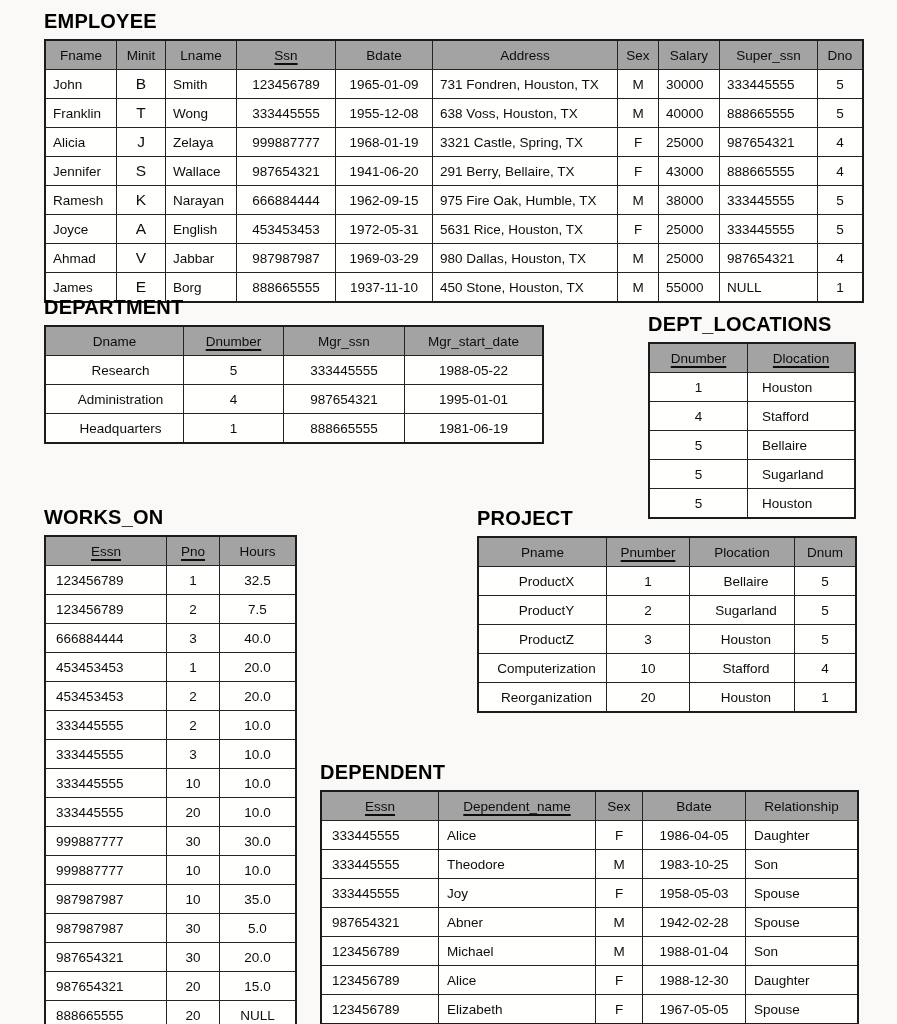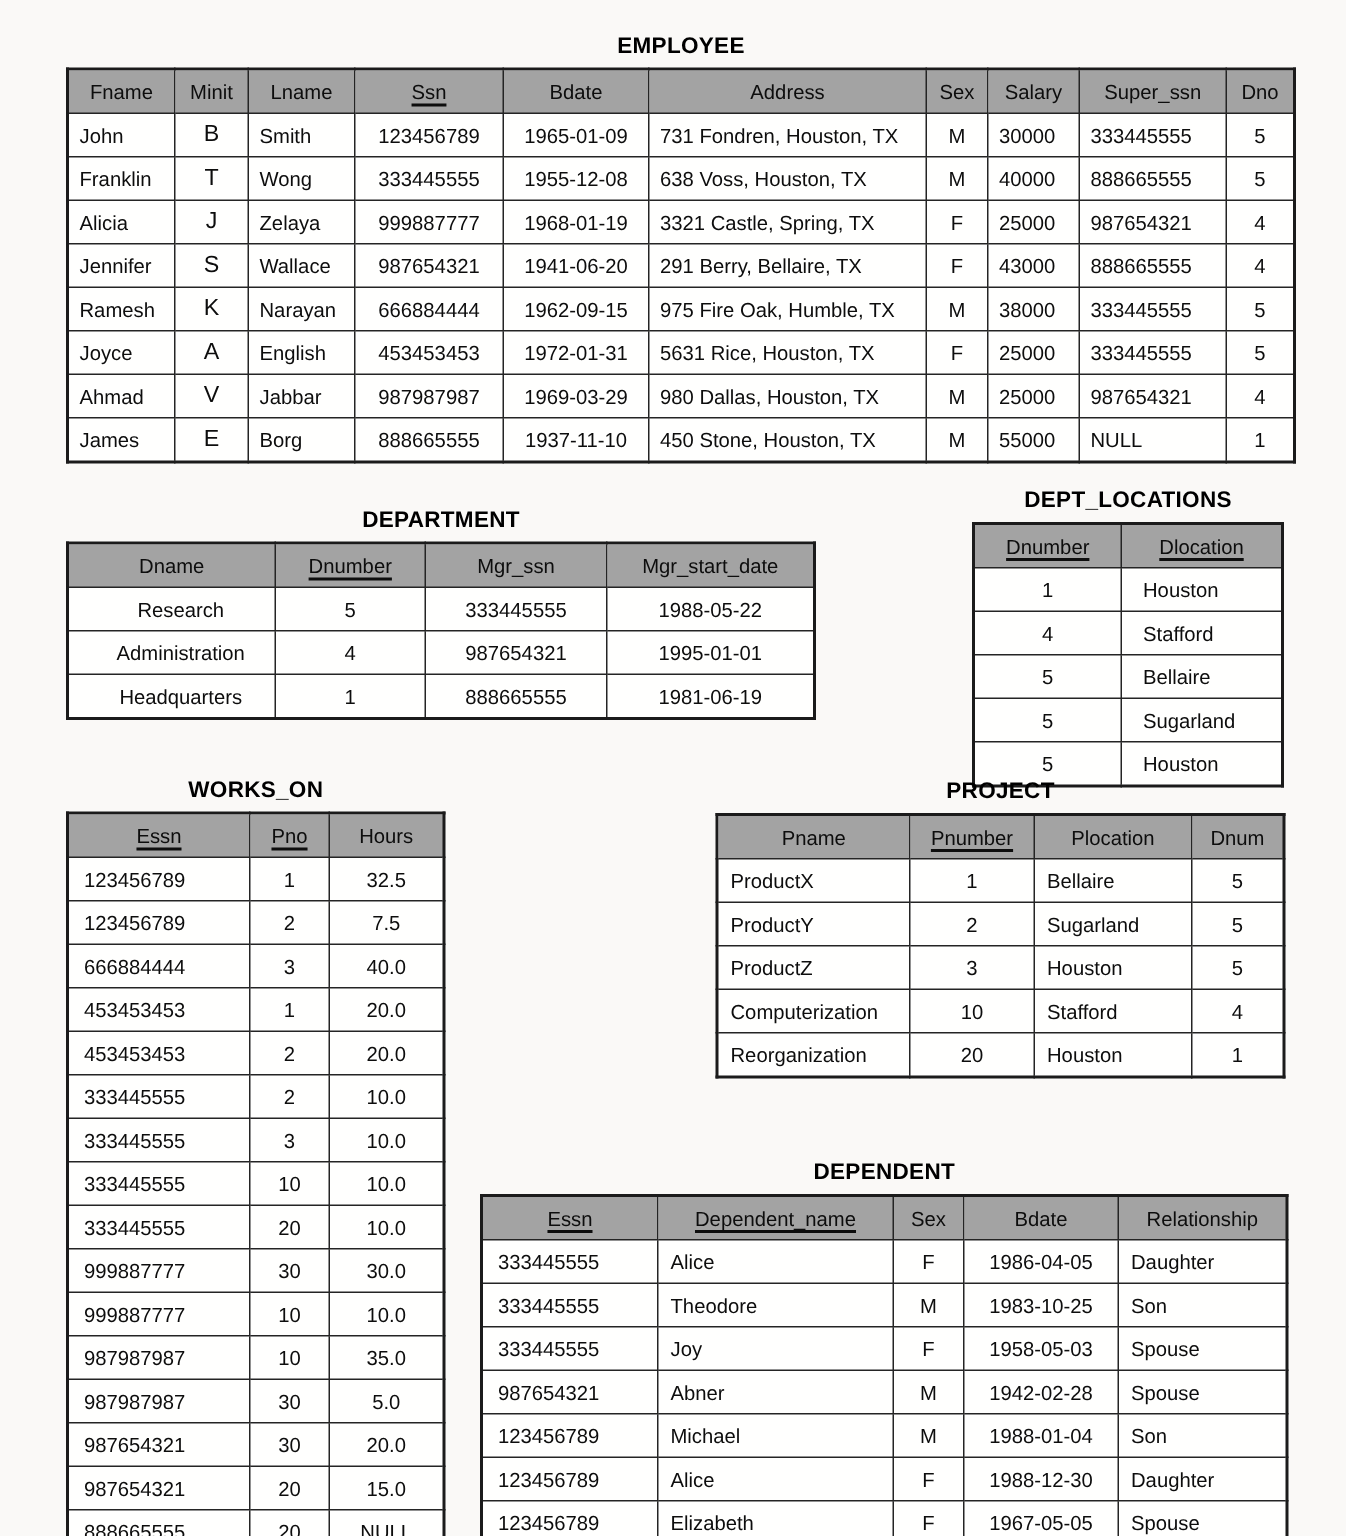--- a/index.html
+++ b/index.html
@@ -6,25 +6,24 @@
   body {
     width: 897px; height: 1024px;
     position: relative;
     background: #faf9f7;
     font-family: "Liberation Sans", sans-serif;
     overflow: hidden;
   }
   .tbl-section { position: absolute; }
   .tbl-title {
     font-weight: bold;
-    font-size: 15px;
+    font-size: 20px;
     color: #000;
-    margin: 12px 0 6px 0;
+    margin: 0 0 6px 0;
     letter-spacing: 0.2px;
-    text-align: center;
   }
   table.data-table {
     border-collapse: collapse;
     table-layout: fixed;
     background: #fffffe;
     border: 2px solid #1b1b1b;
   }
   table.data-table th, table.data-table td {
     border: 1.5px solid #242424;
     height: 28px;
@@ -56,21 +55,21 @@
   .tbl-employee th:nth-child(8) { width: 60px; }
   .tbl-employee th:nth-child(9) { width: 97px; }
   .tbl-employee th:nth-child(10){ width: 44px; }
   .tbl-employee td:nth-child(1),
   .tbl-employee td:nth-child(3),
   .tbl-employee td:nth-child(6),
   .tbl-employee td:nth-child(8),
   .tbl-employee td:nth-child(9) { text-align: left; padding-left: 7px; }
   .tbl-employee td:nth-child(2) { font-size: 15.5px; }
   
-  .tbl-department { left: 44px; top: 326px; }
+  .tbl-department { left: 44px; top: 296px; }
   .tbl-department th:nth-child(1) { width: 137px; }
   .tbl-department th:nth-child(2) { width: 99px; }
   .tbl-department th:nth-child(3) { width: 120px; }
   .tbl-department th:nth-child(4) { width: 137px; }
   .tbl-department td:nth-child(1) { text-align: center; padding-left: 12px; }
   
   .tbl-dept-locations { left: 648px; top: 313px; }
   .tbl-dept-locations th:nth-child(1) { width: 97px; }
   .tbl-dept-locations th:nth-child(2) { width: 106px; }
   .tbl-dept-locations td:nth-child(2) { text-align: left; padding-left: 14px; }
@@ -80,21 +79,21 @@
   .tbl-works-on th:nth-child(2) { width: 52px; }
   .tbl-works-on th:nth-child(3) { width: 75px; }
   .tbl-works-on td:nth-child(1) { text-align: left; padding-left: 10px; }
   
   .tbl-project { left: 477px; top: 507px; }
   .tbl-project th:nth-child(1) { width: 127px; }
   .tbl-project th:nth-child(2) { width: 82px; }
   .tbl-project th:nth-child(3) { width: 104px; }
   .tbl-project th:nth-child(4) { width: 60px; }
   .tbl-project td:nth-child(1),
-  .tbl-project td:nth-child(3) { text-align: left; padding-left: 8px; }
+  .tbl-project td:nth-child(3) { text-align: center; padding-left: 8px; }
   
   .tbl-dependent { left: 320px; top: 761px; }
   .tbl-dependent th:nth-child(1) { width: 116px; }
   .tbl-dependent th:nth-child(2) { width: 156px; }
   .tbl-dependent th:nth-child(3) { width: 46px; }
   .tbl-dependent th:nth-child(4) { width: 102px; }
   .tbl-dependent th:nth-child(5) { width: 111px; }
   .tbl-dependent td:nth-child(1) { text-align: left; padding-left: 10px; }
   .tbl-dependent td:nth-child(2),
   .tbl-dependent td:nth-child(5) { text-align: left; padding-left: 8px; }
@@ -178,21 +177,21 @@
           <td>M</td>
           <td>38000</td>
           <td>333445555</td>
           <td>5</td>
         </tr>
         <tr>
           <td>Joyce</td>
           <td>A</td>
           <td>English</td>
           <td>453453453</td>
-          <td>1972-01-31</td>
+          <td>1972-05-31</td>
           <td>5631 Rice, Houston, TX</td>
           <td>F</td>
           <td>25000</td>
           <td>333445555</td>
           <td>5</td>
         </tr>
         <tr>
           <td>Ahmad</td>
           <td>V</td>
           <td>Jabbar</td>

